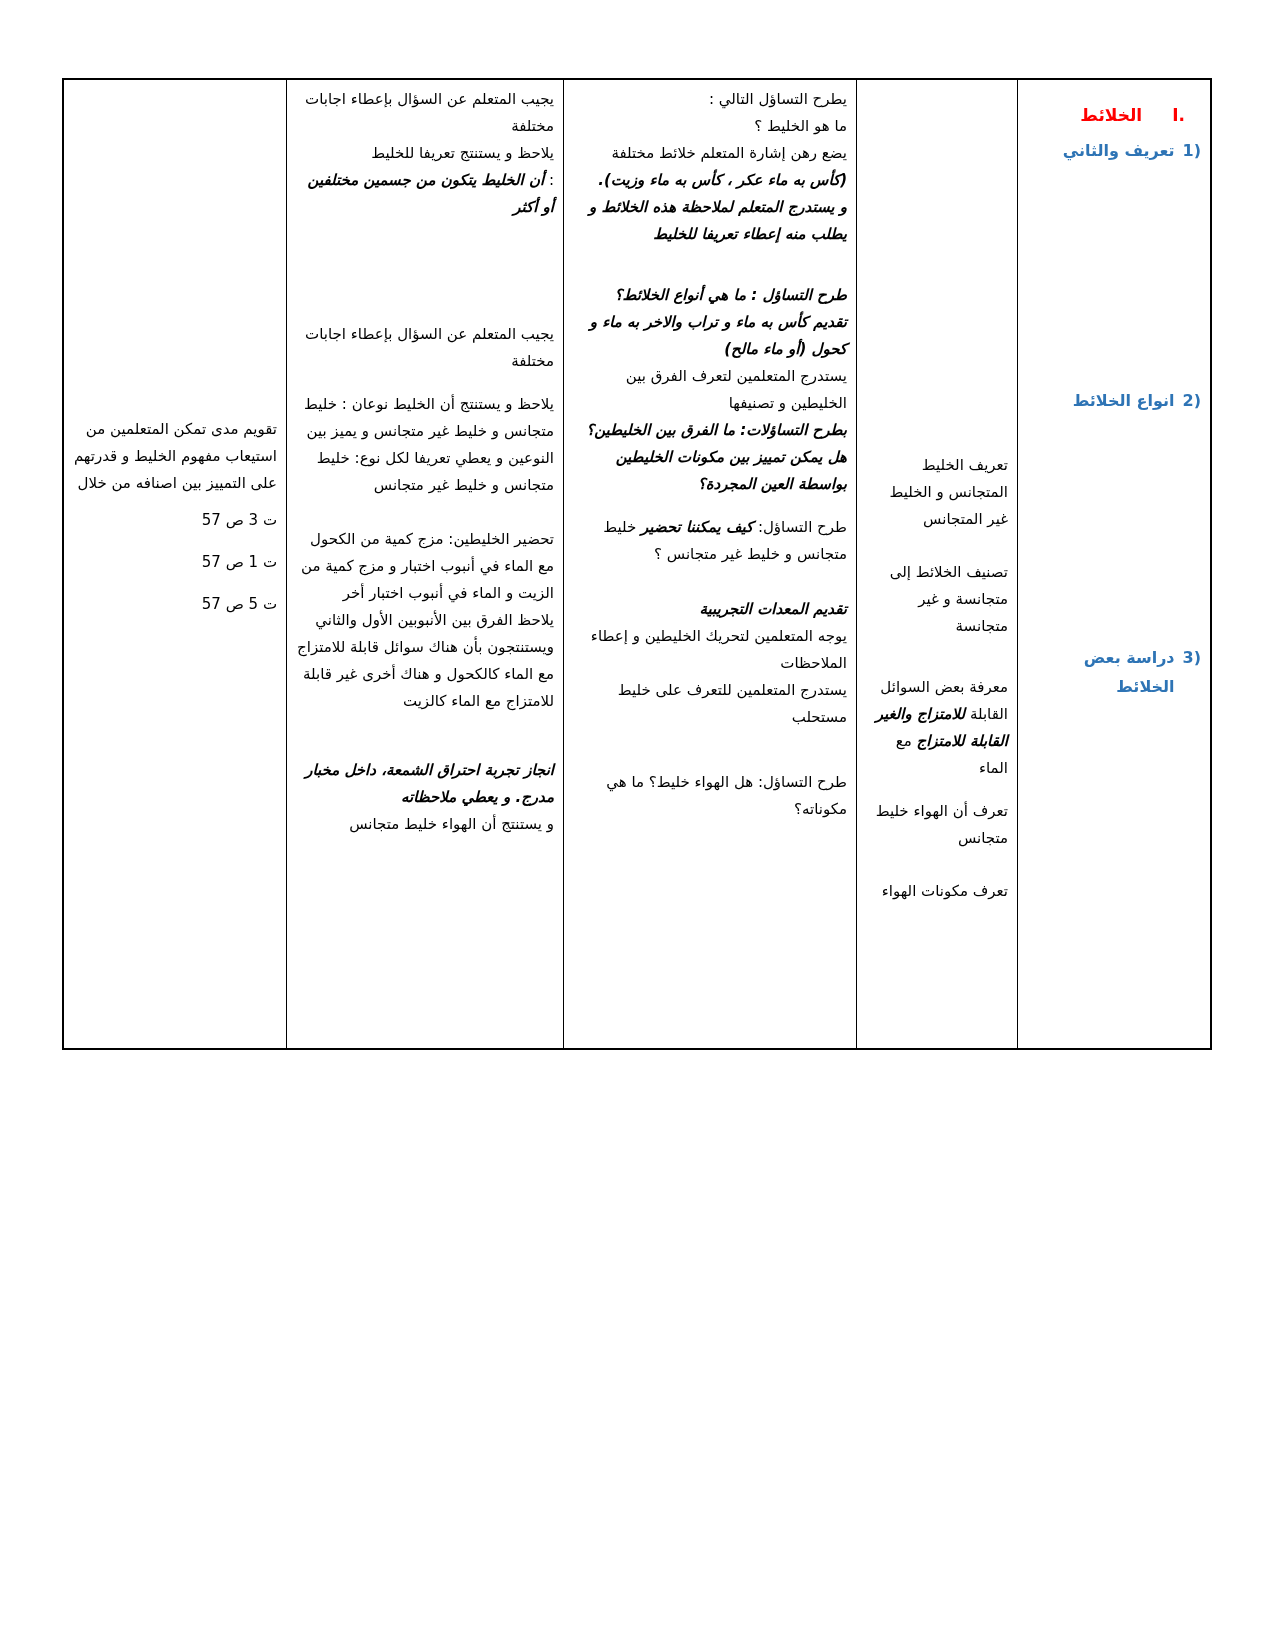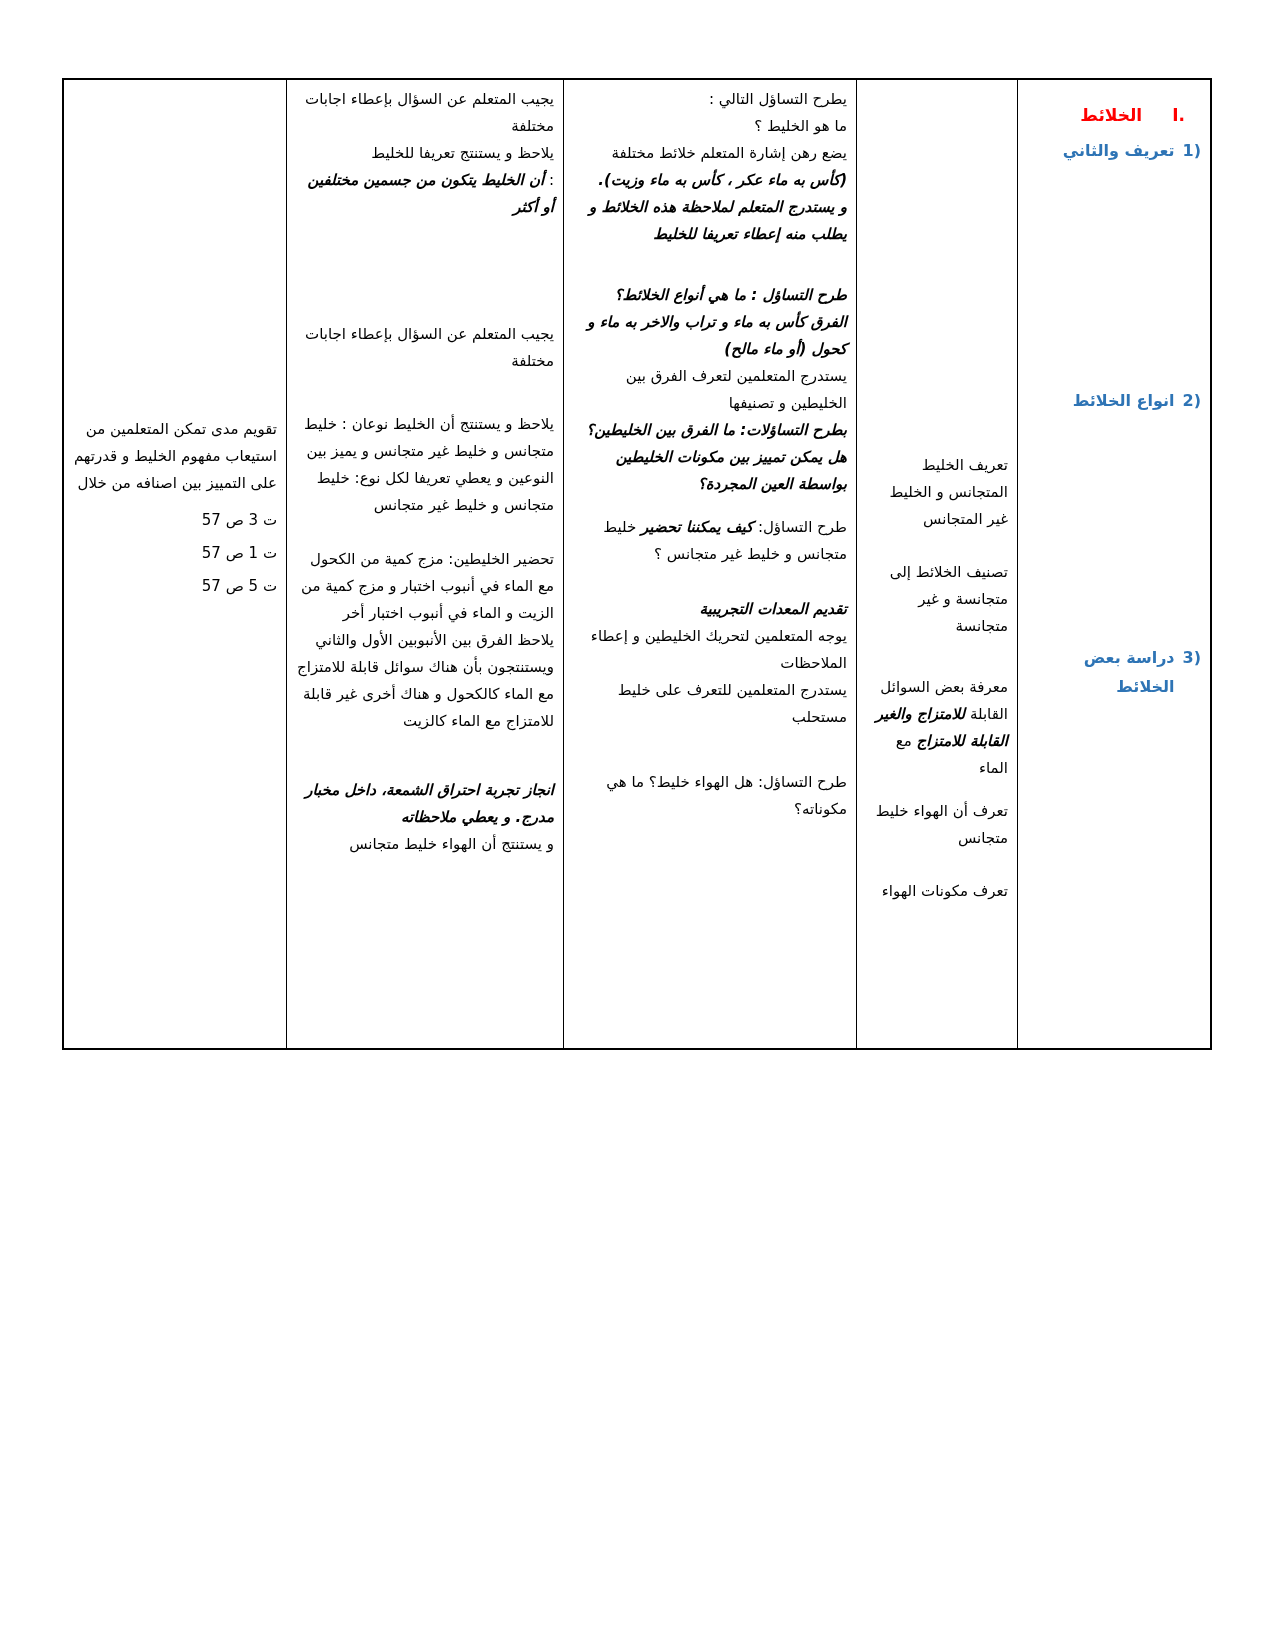--- a/index.html
+++ b/index.html
@@ -51,28 +51,28 @@
   .ltr { direction:ltr; unicode-bidi:embed; }
   .mt-item2 { margin-top:222px; }
   .mt-item3 { margin-top:228px; }
 
   
   .kb { margin-top:16px; }
   .mt16 { margin-top:16px; }
   .mt18 { margin-top:34px; }
   .mt26 { margin-top:26px; }
   .mt28 { margin-top:28px; }
-  .mt30 { margin-top:36px; }
+  .mt30 { margin-top:16px; }
   .mt34 { margin-top:34px; }
   .mt38 { margin-top:38px; }
   .mt42 { margin-top:42px; }
   .mt55 { margin-top:27px; }
   .mt100 { margin-top:100px; }
 
-  .exercise { margin-top:6px; }
+  .exercise { margin-top:15px; }
   .exercise-first { margin-top:10px; }
 </style>
 </head>
 <body>
 
 <div class="page">
   <div class="lesson-table">
 
     <div class="col col-outline">
       <div class="unit-title">
@@ -103,21 +103,21 @@
 
     <div class="col col-teacher">
       <div>
         <p>يطرح التساؤل التالي :</p>
         <p>ما هو الخليط ؟</p>
         <p><span>يضع رهن إشارة المتعلم خلائط مختلفة </span><b>(كأس به ماء عكر ، كأس به ماء وزيت).</b></p>
         <p class="bold">و يستدرج المتعلم لملاحظة هذه الخلائط و يطلب منه إعطاء تعريفا للخليط</p>
       </div>
       <div class="mt18">
         <p class="bold">طرح التساؤل : ما هي أنواع الخلائط؟</p>
-        <p class="bold">الفرق كأس به ماء و تراب والاخر به ماء و كحول (أو ماء مالح)</p>
+        <p class="bold">تقديم كأس به ماء و تراب والاخر به ماء و كحول (أو ماء مالح)</p>
         <p>يستدرج المتعلمين لتعرف الفرق بين الخليطين و تصنيفها</p>
         <p class="bold">بطرح التساؤلات: ما الفرق بين الخليطين؟</p>
         <p class="bold">هل يمكن تمييز بين مكونات الخليطين بواسطة العين المجردة؟</p>
       </div>
       <div class="mt16">
         <p><span>طرح التساؤل: </span><b>كيف يمكننا تحضير</b><span> خليط متجانس و خليط غير متجانس ؟</span></p>
         <p class="bold mt28">تقديم المعدات التجريبية</p>
         <p>يوجه المتعلمين لتحريك الخليطين و إعطاء الملاحظات</p>
         <p>يستدرج المتعلمين للتعرف على خليط مستحلب</p>
       </div>

